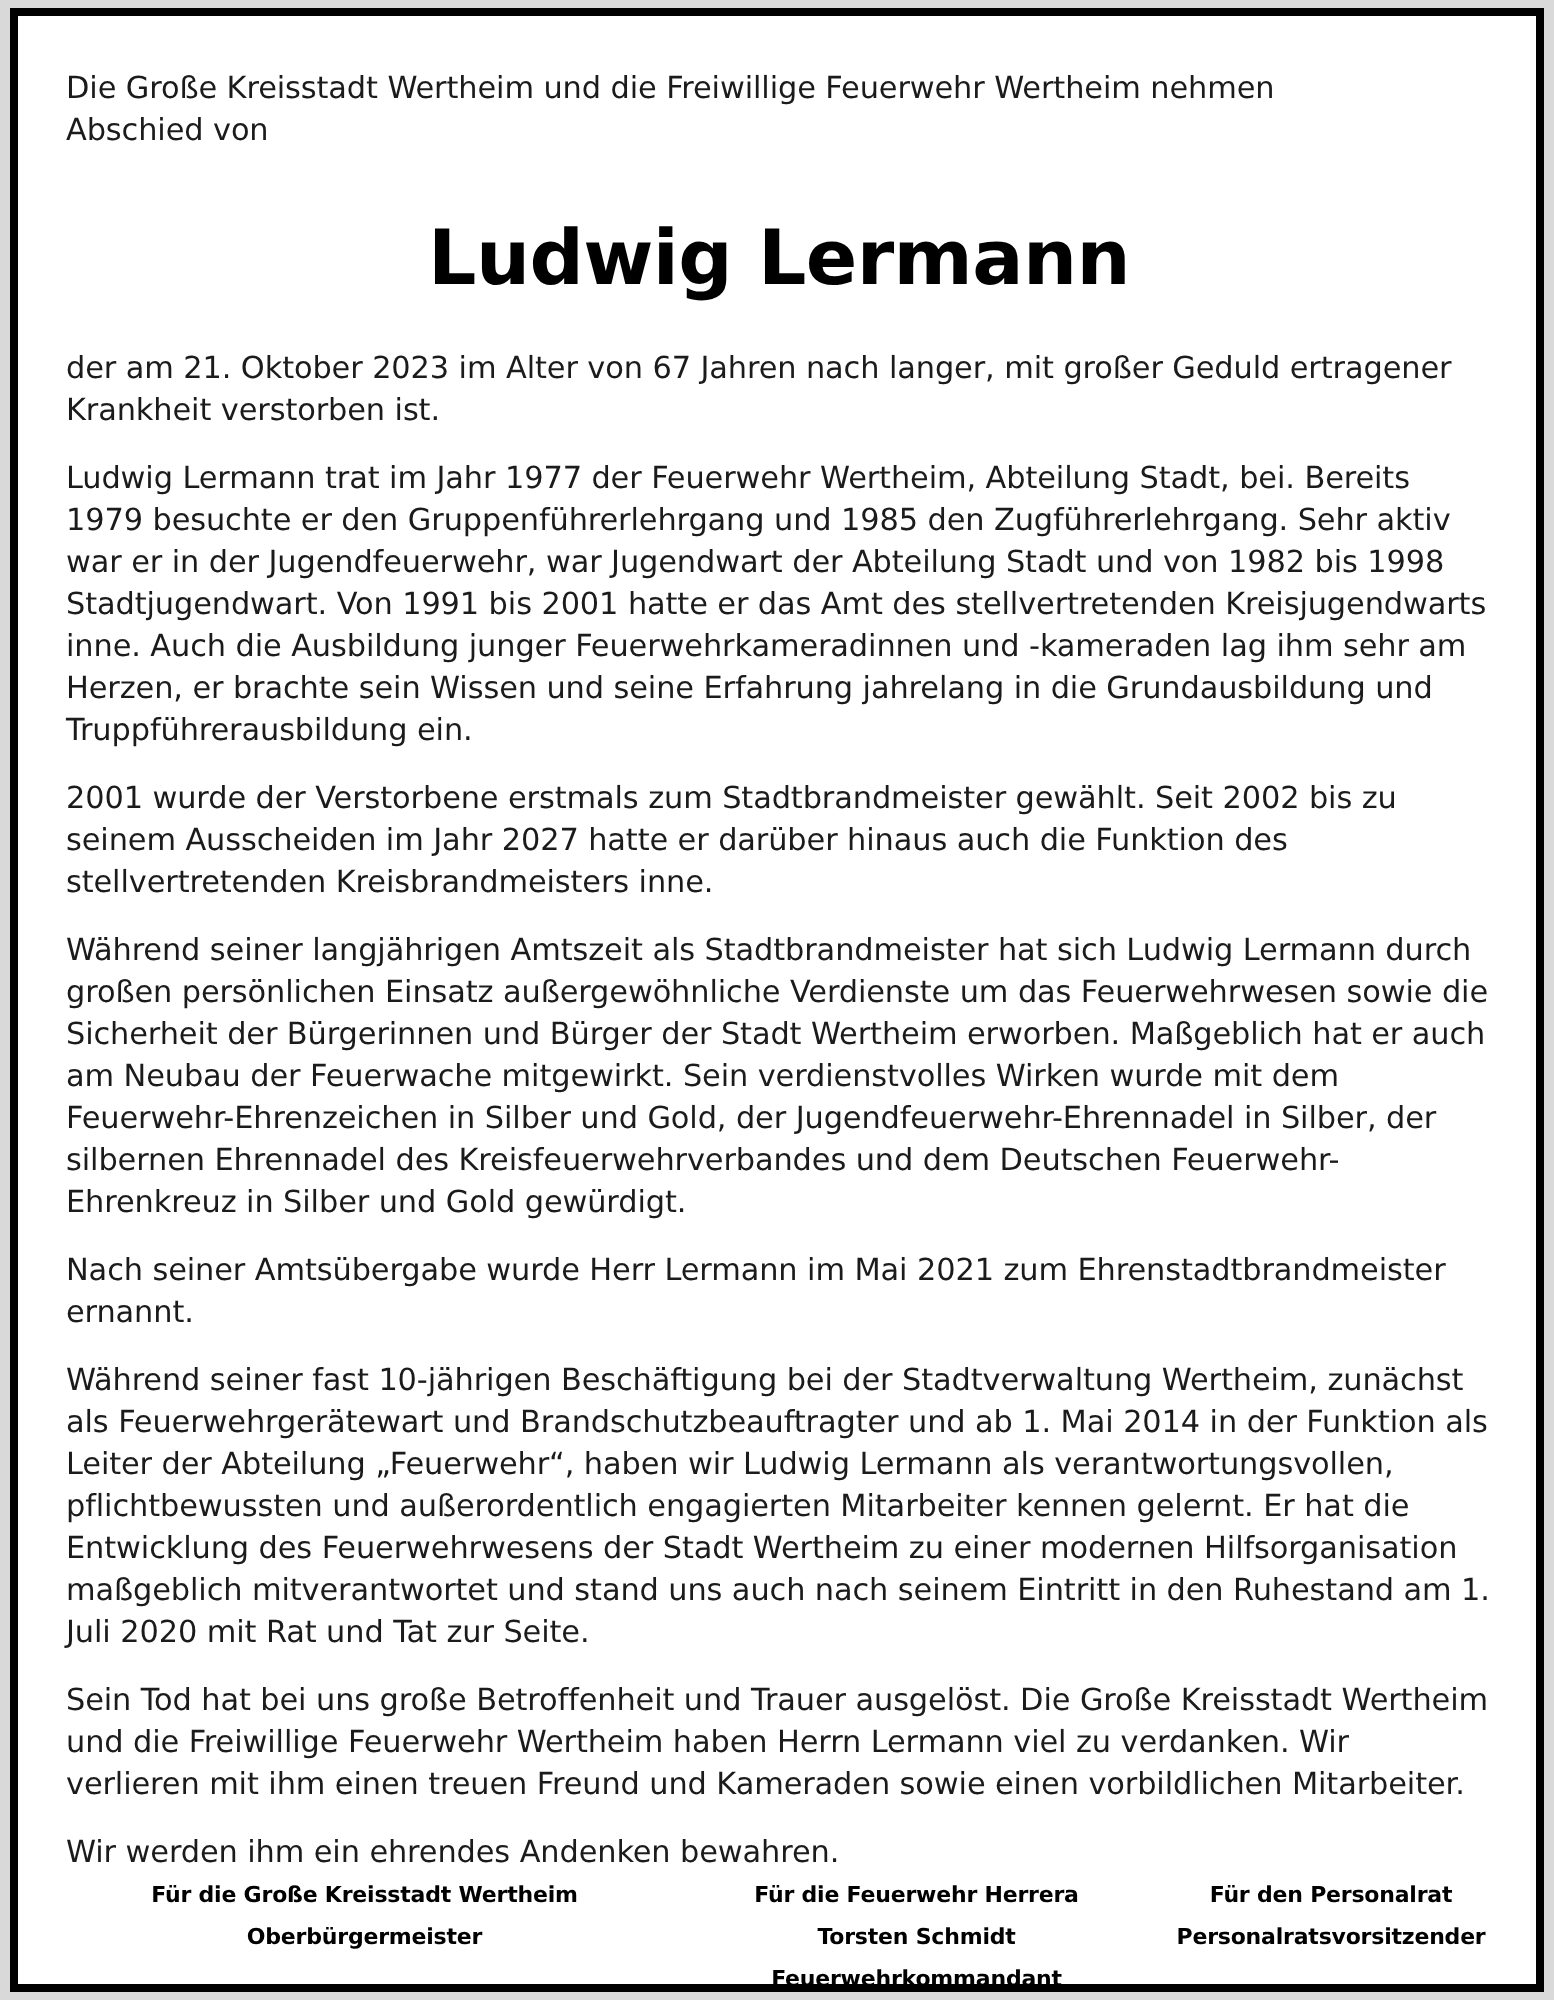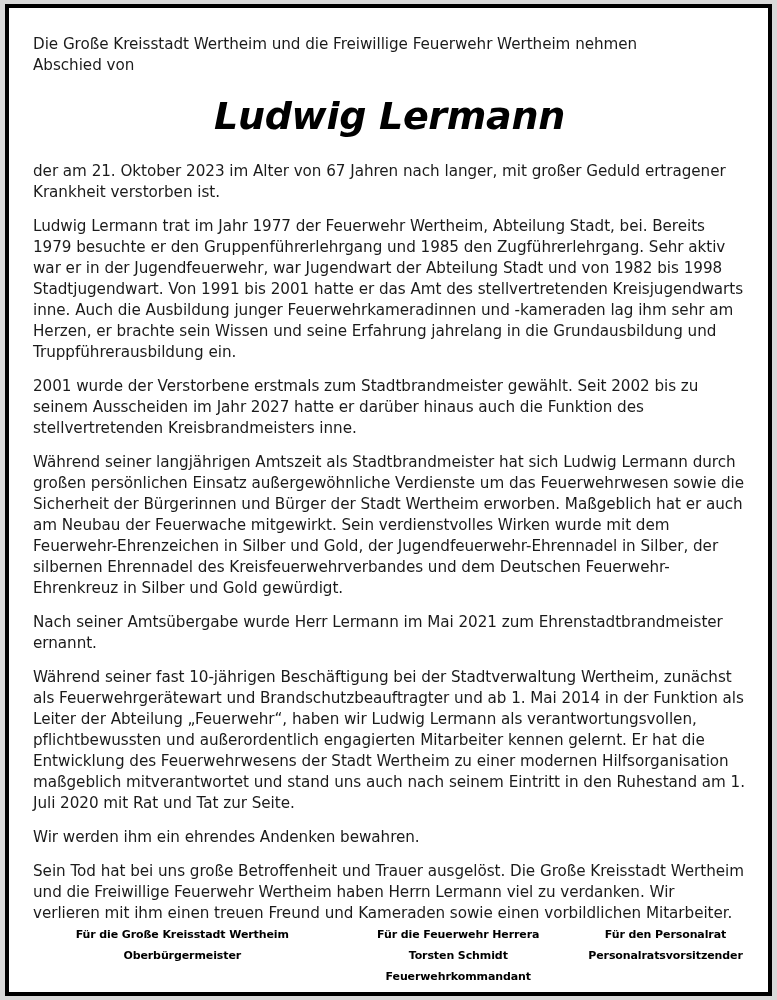--- a/index.html
+++ b/index.html
@@ -30,31 +30,30 @@
     height: 100%;
     padding: 26px 22px 10px 24px;
     display: flex;
     flex-direction: column;
   }
   .intro {
     font-size: 15.2px;
     line-height: 21px;
     color: #1b1b1b;
     letter-spacing: -0.05px;
-    margin: 0 0 3px 0;
+    margin: 0 0 16px 0;
   }
   .deceased-name {
     text-align: center;
     font-size: 38px;
     line-height: 46px;
     font-weight: 700;
     color: #000000;
     letter-spacing: -0.3px;
     margin: 14px 0 22px 0;
-    font-style: italic;
   }
   .body-copy {
     font-size: 15.2px;
     line-height: 21px;
     color: #1b1b1b;
     letter-spacing: -0.05px;
   }
   .body-copy p {
     margin: 0 0 13px 0;
   }
@@ -99,22 +98,22 @@
 
     <h1 class="deceased-name">Ludwig Lermann</h1>
 
     <div class="body-copy">
       <p>der am 21. Oktober 2023 im Alter von 67 Jahren nach langer, mit großer Geduld ertragener Krankheit verstorben ist.</p>
       <p>Ludwig Lermann trat im Jahr 1977 der Feuerwehr Wertheim, Abteilung Stadt, bei. Bereits 1979 besuchte er den Gruppenführerlehrgang und 1985 den Zugführerlehrgang. Sehr aktiv war er in der Jugendfeuerwehr, war Jugendwart der Abteilung Stadt und von 1982 bis 1998 Stadtjugendwart. Von 1991 bis 2001 hatte er das Amt des stellvertretenden Kreisjugendwarts inne. Auch die Ausbildung junger Feuerwehrkameradinnen und -kameraden lag ihm sehr am Herzen, er brachte sein Wissen und seine Erfahrung jahrelang in die Grundausbildung und Truppführerausbildung ein.</p>
       <p>2001 wurde der Verstorbene erstmals zum Stadtbrandmeister gewählt. Seit 2002 bis zu seinem Ausscheiden im Jahr 2027 hatte er darüber hinaus auch die Funktion des stellvertretenden Kreisbrandmeisters inne.</p>
       <p>Während seiner langjährigen Amtszeit als Stadtbrandmeister hat sich Ludwig Lermann durch großen persönlichen Einsatz außergewöhnliche Verdienste um das Feuerwehrwesen sowie die Sicherheit der Bürgerinnen und Bürger der Stadt Wertheim erworben. Maßgeblich hat er auch am Neubau der Feuerwache mitgewirkt. Sein verdienstvolles Wirken wurde mit dem Feuerwehr-Ehrenzeichen in Silber und Gold, der Jugendfeuerwehr-Ehrennadel in Silber, der silbernen Ehrennadel des Kreisfeuerwehrverbandes und dem Deutschen Feuerwehr-Ehrenkreuz in Silber und Gold gewürdigt.</p>
       <p>Nach seiner Amtsübergabe wurde Herr Lermann im Mai 2021 zum Ehrenstadtbrandmeister ernannt.</p>
       <p>Während seiner fast 10-jährigen Beschäftigung bei der Stadtverwaltung Wertheim, zunächst als Feuerwehrgerätewart und Brandschutzbeauftragter und ab 1. Mai 2014 in der Funktion als Leiter der Abteilung „Feuerwehr“, haben wir Ludwig Lermann als verantwortungsvollen, pflichtbewussten und außerordentlich engagierten Mitarbeiter kennen gelernt. Er hat die Entwicklung des Feuerwehrwesens der Stadt Wertheim zu einer modernen Hilfsorganisation maßgeblich mitverantwortet und stand uns auch nach seinem Eintritt in den Ruhestand am 1. Juli 2020 mit Rat und Tat zur Seite.</p>
+      <p>Sein Tod hat bei uns große Betroffenheit und Trauer ausgelöst. Die Große Kreisstadt Wertheim und die Freiwillige Feuerwehr Wertheim haben Herrn Lermann viel zu verdanken. Wir verlieren mit ihm einen treuen Freund und Kameraden sowie einen vorbildlichen Mitarbeiter.</p>
       <p>Wir werden ihm ein ehrendes Andenken bewahren.</p>
-      <p>Sein Tod hat bei uns große Betroffenheit und Trauer ausgelöst. Die Große Kreisstadt Wertheim und die Freiwillige Feuerwehr Wertheim haben Herrn Lermann viel zu verdanken. Wir verlieren mit ihm einen treuen Freund und Kameraden sowie einen vorbildlichen Mitarbeiter.</p>
     </div>
 
     <div class="signatures">
       <div class="sig-col col-authority">
         <div class="sig-org">Für die Große Kreisstadt Wertheim</div>
         <div class="sig-role">Oberbürgermeister</div>
       </div>
       <div class="sig-col col-fire">
         <div class="sig-org">Für die Feuerwehr Herrera</div>
         <div class="sig-person">Torsten Schmidt</div>

